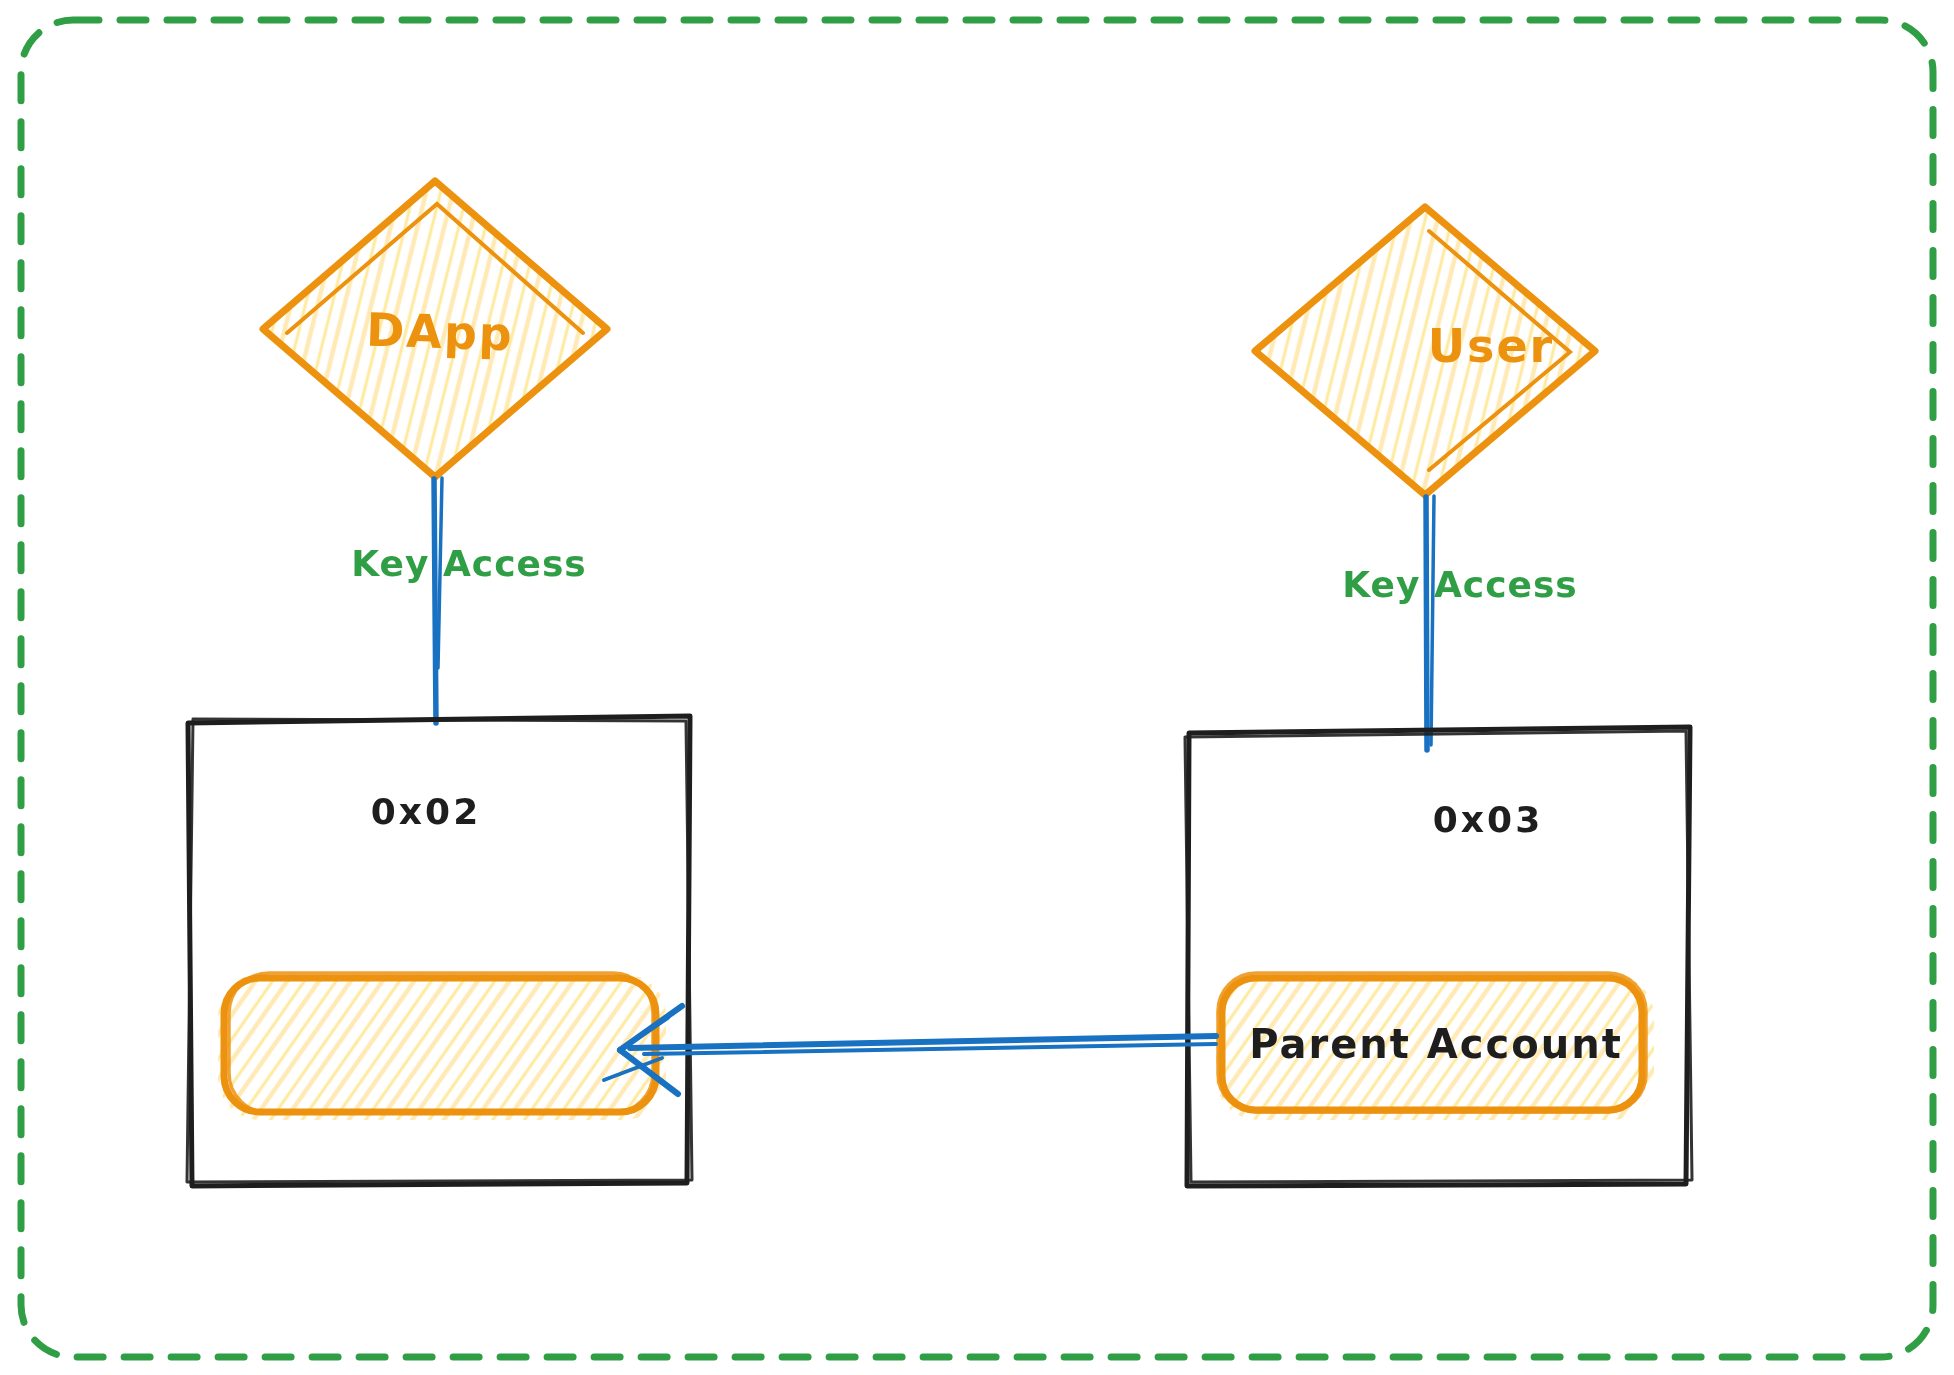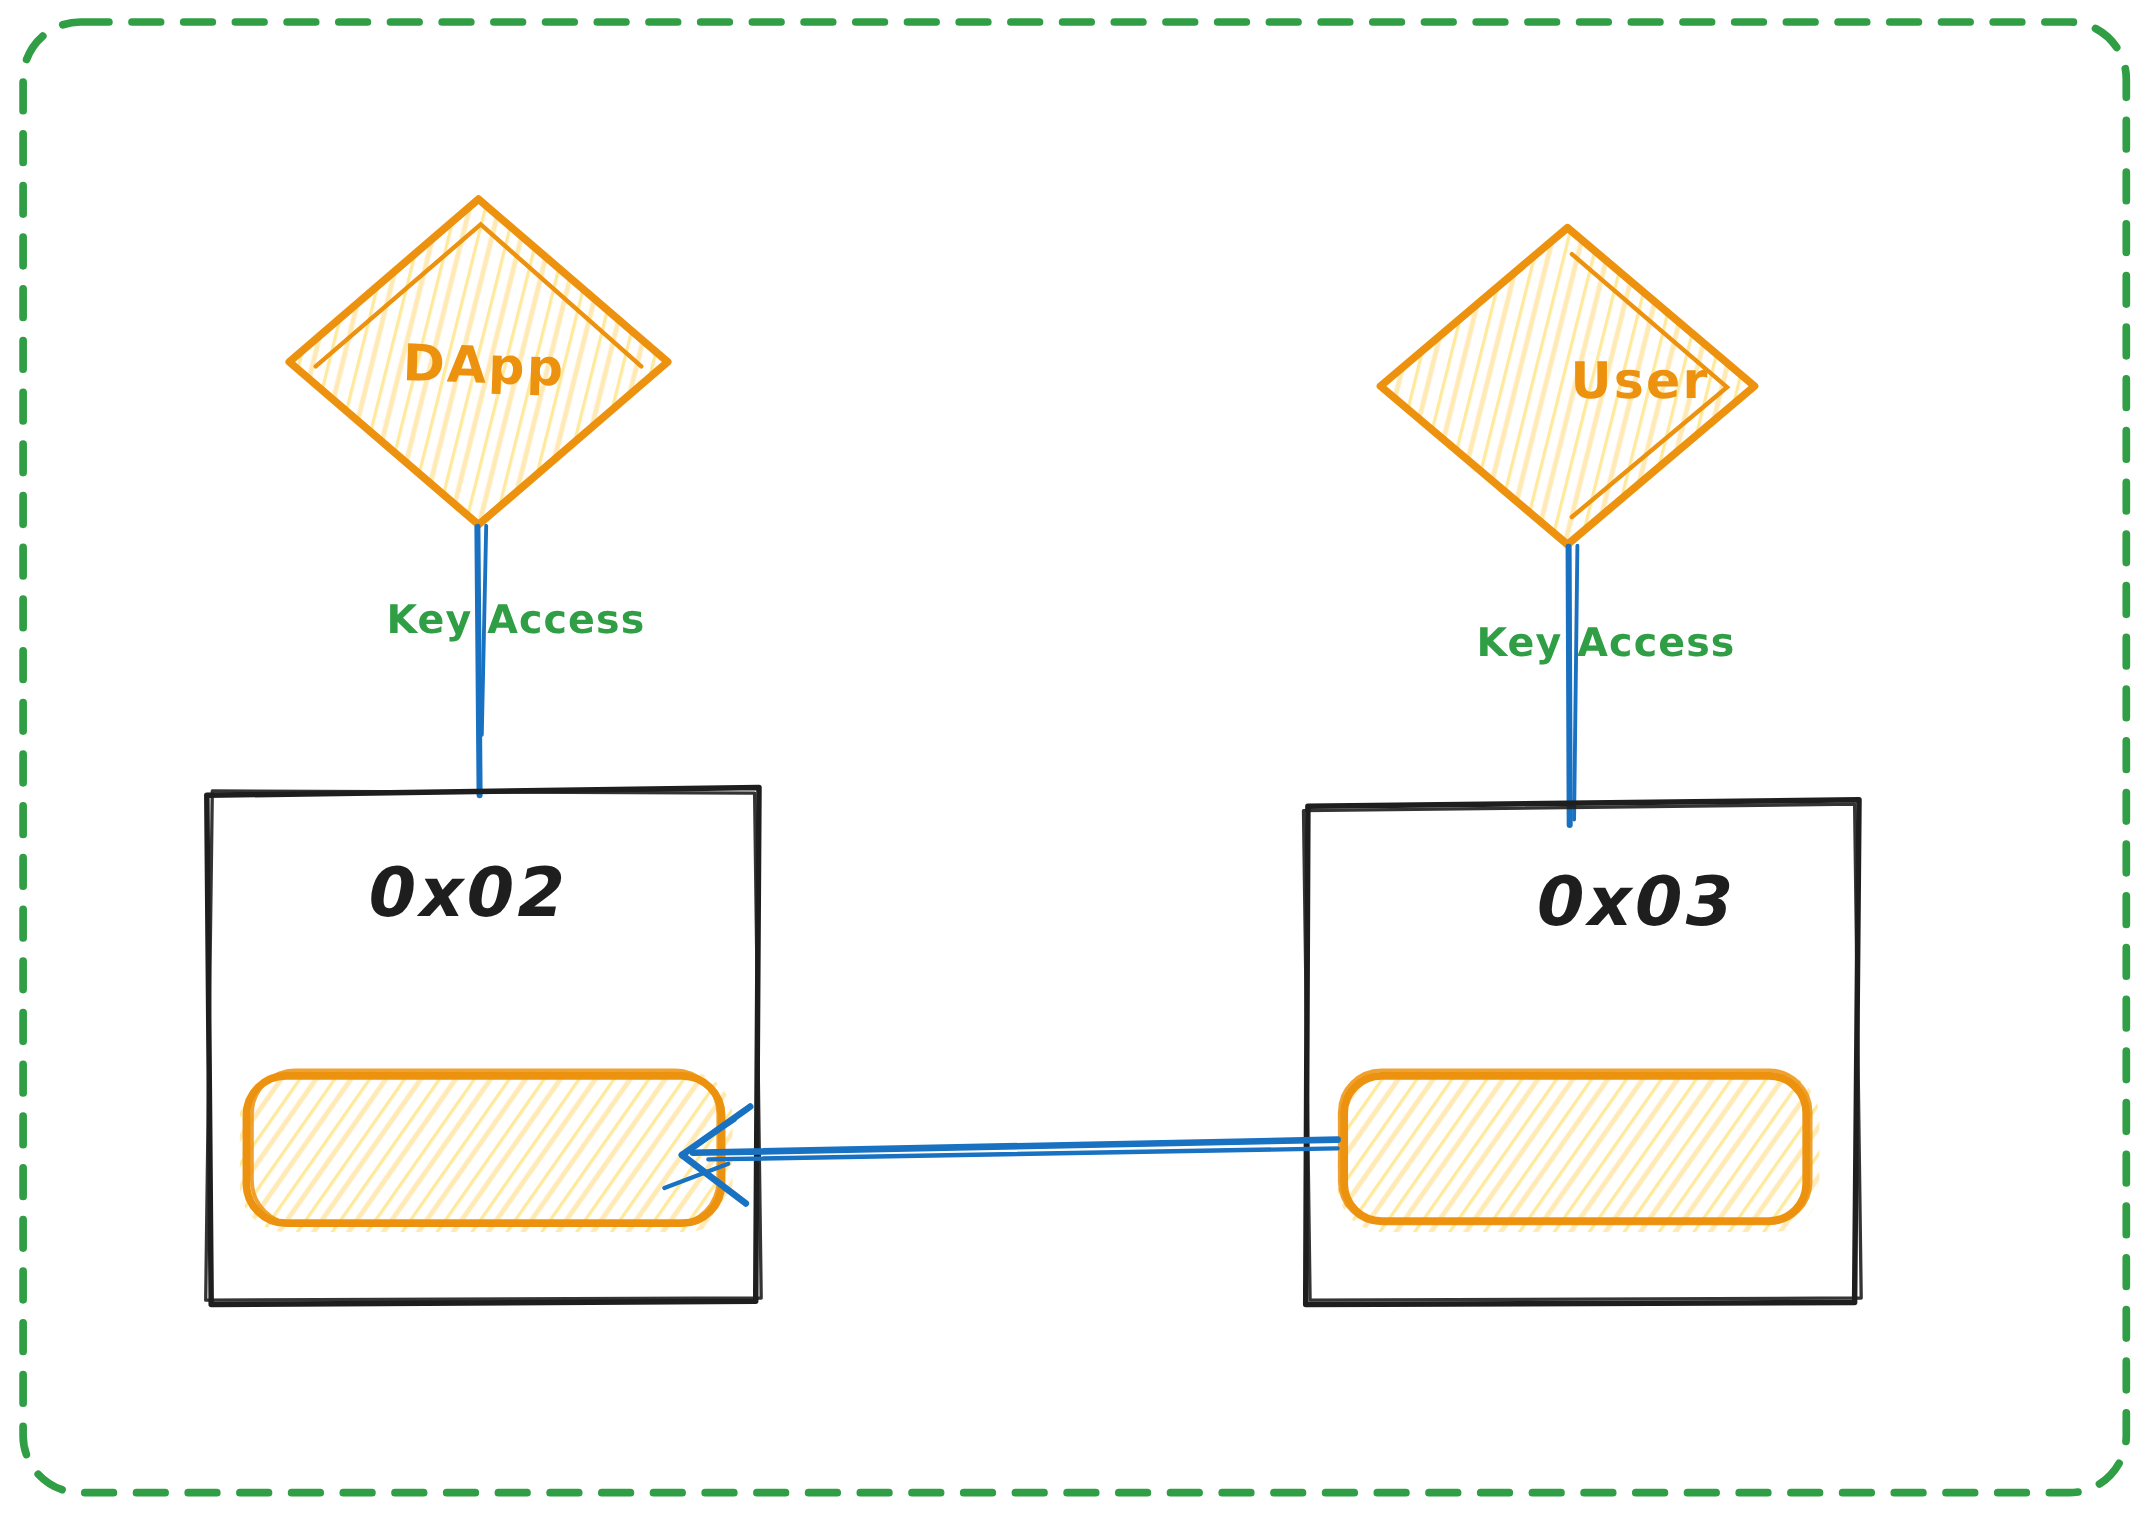--- a/index.html
+++ b/index.html
@@ -14,21 +14,21 @@
   }
   .canvas svg{position:absolute;left:0;top:0;}
   .lbl{
     position:absolute; transform:translate(-50%,-50%);
     white-space:nowrap; font-weight:bold; letter-spacing:1px; line-height:1;
   }
   .lbl.orange{color:var(--orange);}
   .lbl.green{color:var(--green);}
   .lbl.ink{color:var(--ink);}
   .lbl.node-title{font-size:46px; letter-spacing:2px;}
-  .lbl.addr{font-size:62px; letter-spacing:3px;font-style:italic;}
+  .lbl.addr{font-size:36px; letter-spacing:3px;}
   .lbl.account{font-size:40px; letter-spacing:2px;}
   .lbl.edge{font-size:36px;}
 </style>
 </head>
 <body>
 
 <div class="canvas">
 
   <svg width="1954" height="1375" viewBox="0 0 1954 1375">
     <defs>
@@ -106,15 +106,16 @@
 
   <div class="lbl green edge" style="left:469px;top:564px;">Key Access</div>
 
   <div class="lbl green edge" style="left:1460px;top:585px;">Key Access</div>
 
   <div class="lbl ink addr" style="left:426px;top:812px;">0x02</div>
 
   <div class="lbl ink addr" style="left:1488px;top:820px;">0x03</div>
 
 
+  <div class="lbl ink account" style="left:1436px;top:1044px;">Parent Account</div>
 
 
 </div>
 
 </body></html>

